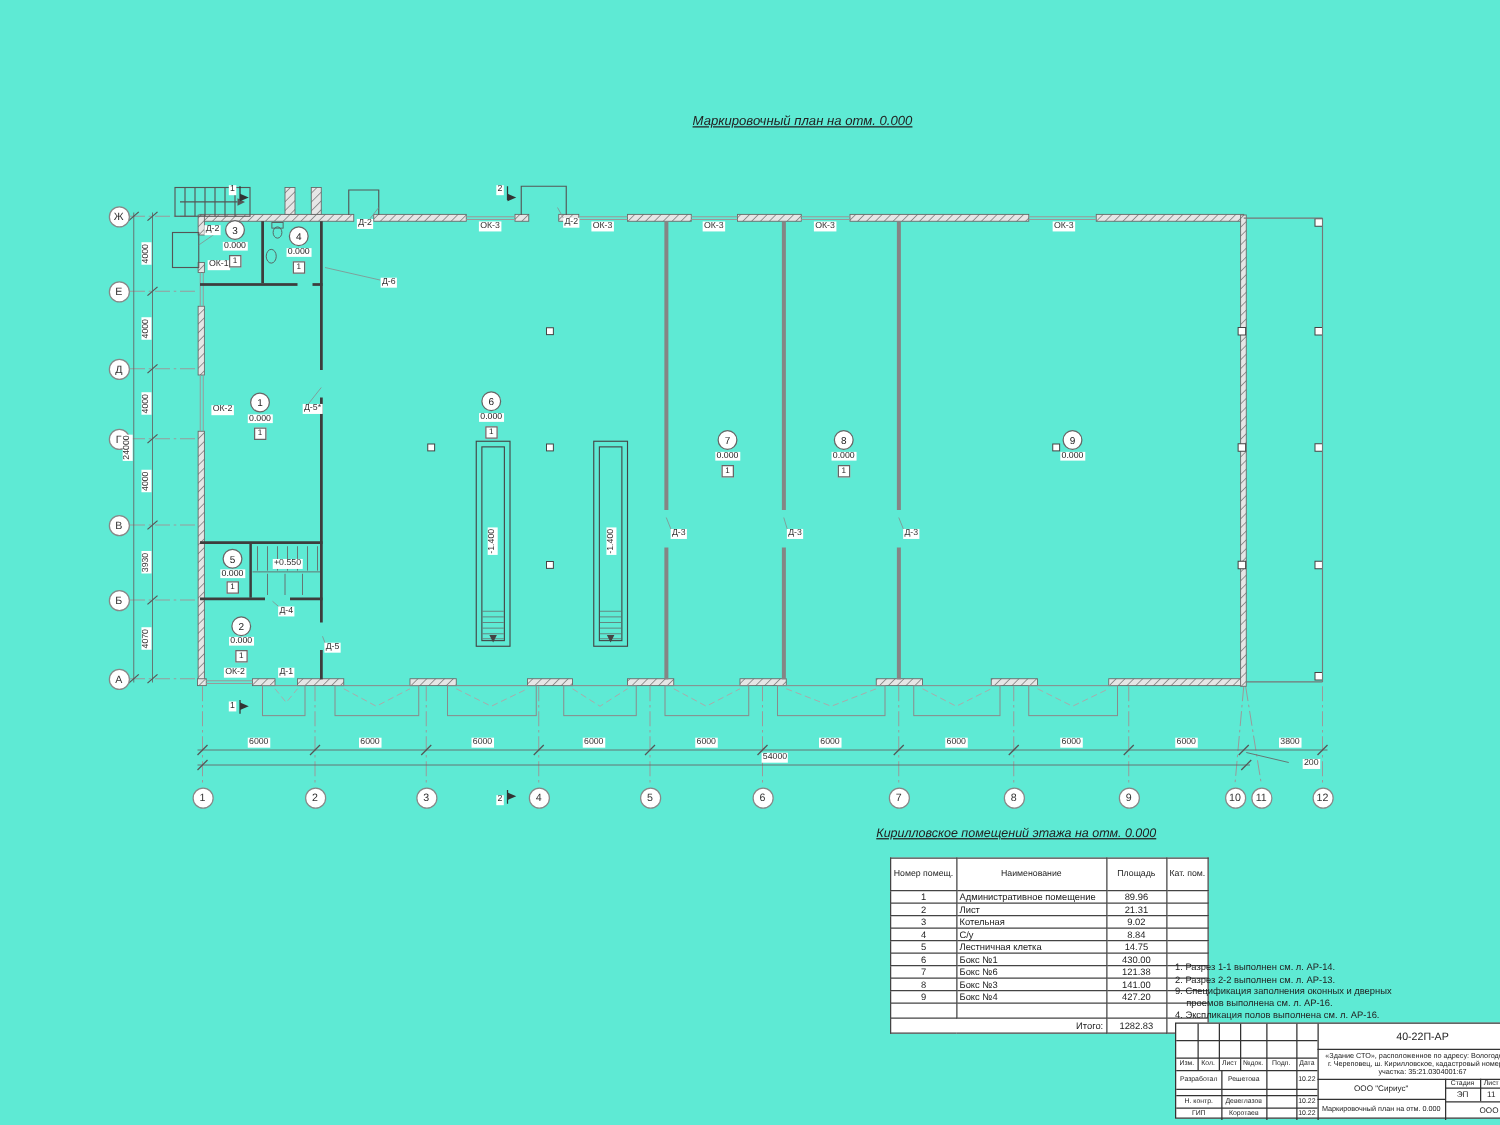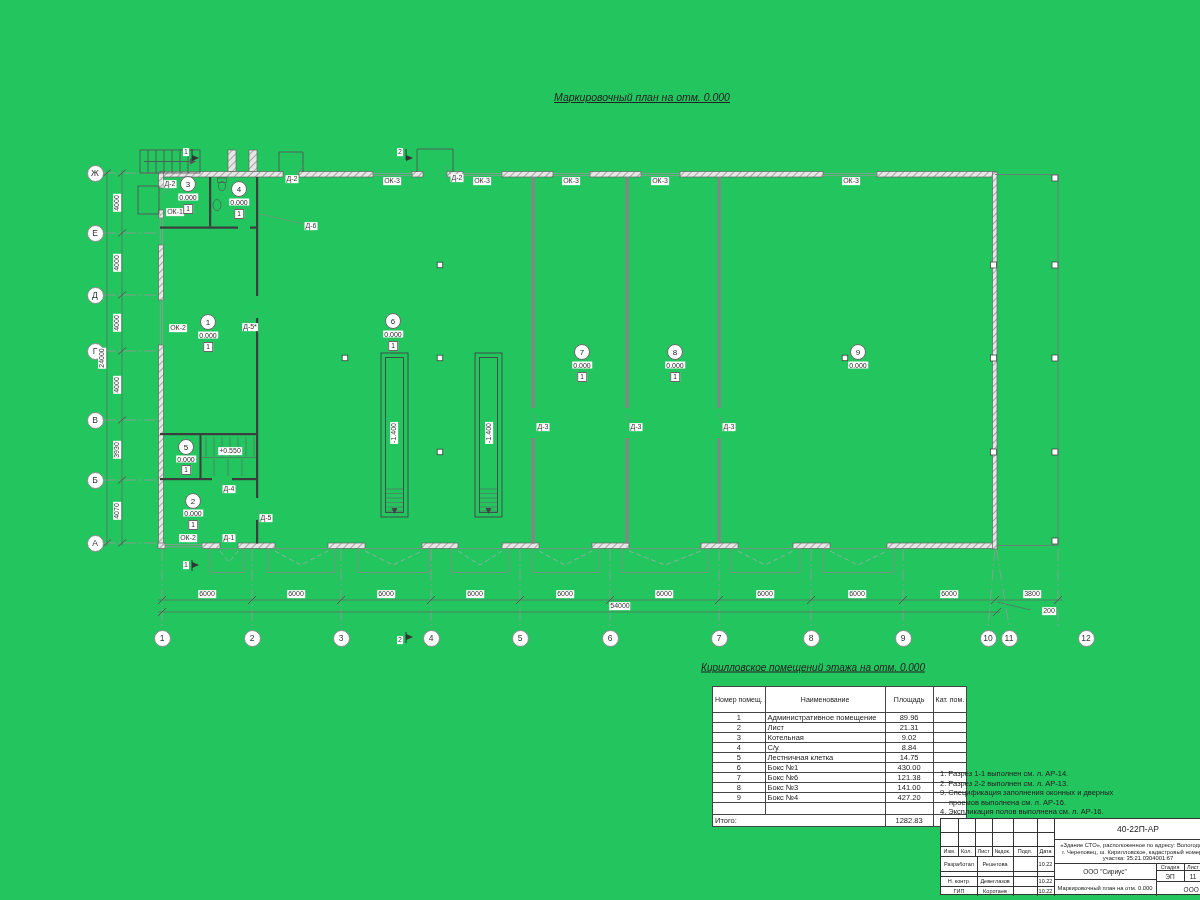--- a/index.html
+++ b/index.html
@@ -1,17 +1,17 @@
 <!DOCTYPE html>
 <html><head>
 <meta charset="utf-8">
 <style>
 *{margin:0;padding:0;box-sizing:border-box}
 body{font-family:"Liberation Sans",sans-serif;background:#fff}
-#sheet{position:relative;width:1200px;height:900px;background:#22c55e;overflow:hidden;color:#222}
+#sheet{position:relative;width:1200px;height:900px;background:#5eead4;overflow:hidden;color:#222}
 .lb{position:absolute;transform:translate(-50%,-50%);font-size:7px;line-height:1.1;white-space:nowrap;color:#333;background:#fff;padding:0 1px}
 .rot{transform:translate(-50%,-50%) rotate(-90deg)}
 .bub{position:absolute;width:17px;height:17px;margin:-8.5px 0 0 -8.5px;border:1px solid #888;border-radius:50%;background:#fff;font-size:8.5px;display:flex;align-items:center;justify-content:center;color:#333}
 .rmc{position:absolute;width:16px;height:16px;margin:-8px 0 0 -8px;border:1px solid #666;border-radius:50%;background:#fff;font-size:8px;display:flex;align-items:center;justify-content:center}
 .elev{position:absolute;transform:translate(-50%,-50%);font-size:7px;background:#fff;padding:0 1px;white-space:nowrap}
 .fbox{position:absolute;transform:translate(-50%,-50%);border:1px solid #666;background:#fff;font-size:6.5px;line-height:8px;padding:0 2px}
 .h1{position:absolute;transform:translate(-50%,-50%);font-size:10.5px;font-style:italic;text-decoration:underline;white-space:nowrap;color:#222}
 .expl{position:absolute;left:712px;top:686px;border-collapse:collapse;font-size:7.5px;color:#222;background:#fff;table-layout:fixed}
 .expl th,.expl td{border:1px solid #444;padding:0 2px;font-weight:normal;overflow:hidden;white-space:nowrap}
 .expl th{font-size:7px;text-align:center}
@@ -350,21 +350,21 @@
     </div>
 <div class="bub" style="left:903px;top:638px">
       <span>9</span>
     </div>
 <div class="bub" style="left:988px;top:638px">
       <span>10</span>
     </div>
 <div class="bub" style="left:1009px;top:638px">
       <span>11</span>
     </div>
-<div class="bub" style="left:1086px;top:638px">
+<div class="bub" style="left:1058px;top:638px">
       <span>12</span>
     </div>
 
 <span class="lb rot" style="left:117px;top:203px">4000</span>
 <span class="lb rot" style="left:117px;top:263px">4000</span>
 <span class="lb rot" style="left:117px;top:323px">4000</span>
 <span class="lb rot" style="left:117px;top:385px">4000</span>
 <span class="lb rot" style="left:117px;top:450px">3930</span>
 <span class="lb rot" style="left:117px;top:511px">4070</span>
 <span class="lb rot" style="left:102px;top:358px">24000</span>
@@ -523,21 +523,21 @@
           <td class="area">427.20</td>
           <td></td>
         </tr>
   <tr>
           <td style="height:12px"></td>
           <td></td>
           <td></td>
           <td></td>
         </tr>
   <tr>
-    <td colspan="2" style="height:12px">Итого:</td>
+    <td colspan="2" style="text-align:right;height:12px">Итого:</td>
     <td class="area">1282.83</td>
     <td></td>
   </tr>
 </tbody>
     </table>
 
 <div class="notes">
   <div>1. Разрез 1-1 выполнен см. л. АР-14.</div>
   <div>2. Разрез 2-2 выполнен см. л. АР-13.</div>
   <div>9. Спецификация заполнения оконных и дверных</div>

